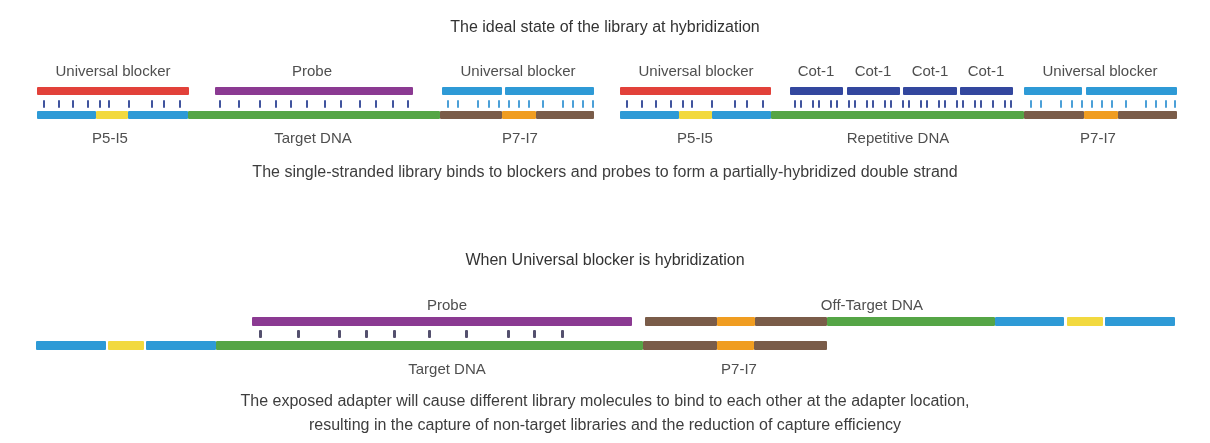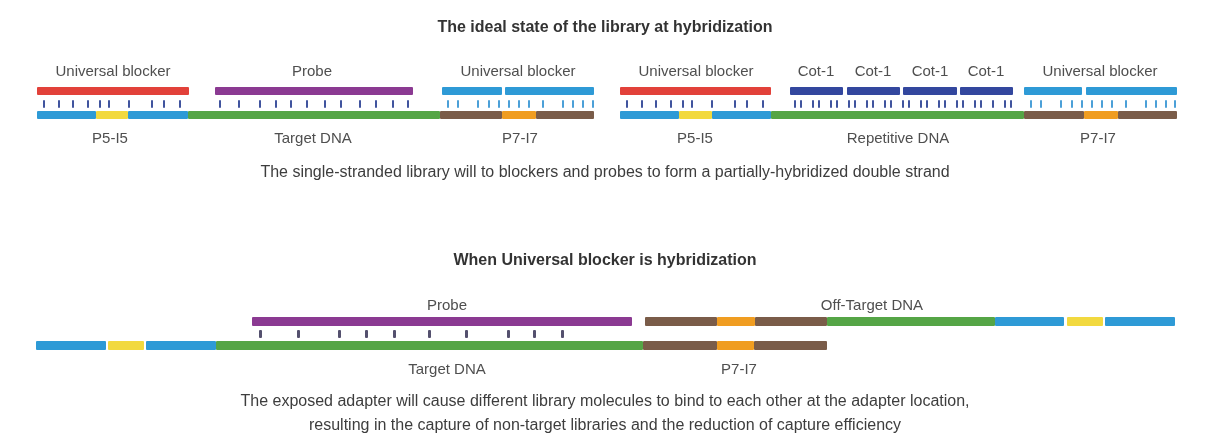--- a/index.html
+++ b/index.html
@@ -2,39 +2,39 @@
 <html><head>
 <meta charset="utf-8">
 <style>
   html,body{margin:0;padding:0;background:#ffffff;}
   #canvas{
     position:relative;width:1210px;height:443px;background:#ffffff;
     font-family:"Liberation Sans",sans-serif;overflow:hidden;
   }
   .title{
     position:absolute;left:0;width:1210px;text-align:center;
-    font-size:16px;font-weight:700;color:#333333;line-height:19px;
+    font-size:16px;font-weight:400;color:#333333;line-height:19px;
   }
   .caption{
     position:absolute;left:0;width:1210px;text-align:center;
     font-size:16px;font-weight:400;color:#3d3d3d;line-height:19px;
   }
   .dlabel{
     position:absolute;transform:translateX(-50%);
     font-size:15px;font-weight:400;color:#4f4f4f;line-height:17px;white-space:nowrap;
   }
   .bar{position:absolute;border-radius:1px;}
   .tick{position:absolute;border-radius:1px;}
 </style>
 </head>
 <body>
 
 <div id="canvas">
   <div class="title" style="top:17px">The ideal state of the library at hybridization</div>
-  <div class="caption" style="top:162px">The single-stranded library will to blockers and probes to form a partially-hybridized double strand</div>
+  <div class="caption" style="top:162px">The single-stranded library binds to blockers and probes to form a partially-hybridized double strand</div>
   <div class="title" style="top:250px">When Universal blocker is hybridization</div>
   <div class="caption" style="top:415px">resulting in the capture of non-target libraries and the reduction of capture efficiency</div>
   <div class="caption" style="top:391px">The exposed adapter will cause different library molecules to bind to each other at the adapter location,</div>
 <div class="bar" style="left: 37px; top: 87px; width: 152px; height: 8px; background: rgb(226, 65, 58);"></div>
     <div class="bar" style="left: 215px; top: 87px; width: 198px; height: 8px; background: rgb(139, 58, 146);"></div>
     <div class="bar" style="left: 442px; top: 87px; width: 60px; height: 8px; background: rgb(46, 154, 214);"></div>
     <div class="bar" style="left: 505px; top: 87px; width: 89px; height: 8px; background: rgb(46, 154, 214);"></div>
     <div class="bar" style="left: 37px; top: 111px; width: 59px; height: 8px; background: rgb(46, 154, 214);"></div>
     <div class="bar" style="left: 96px; top: 111px; width: 32px; height: 8px; background: rgb(242, 217, 63);"></div>
     <div class="bar" style="left: 128px; top: 111px; width: 60px; height: 8px; background: rgb(46, 154, 214);"></div>

